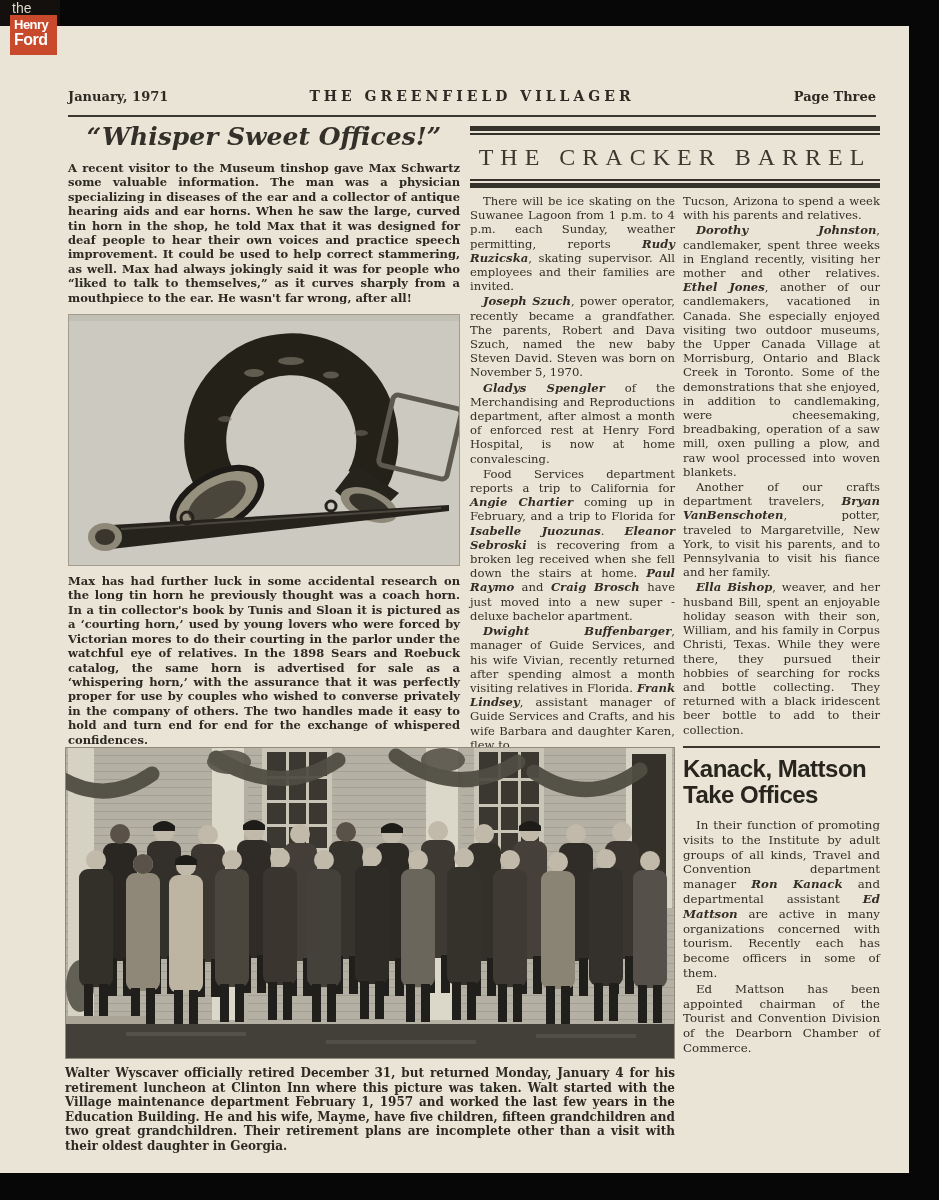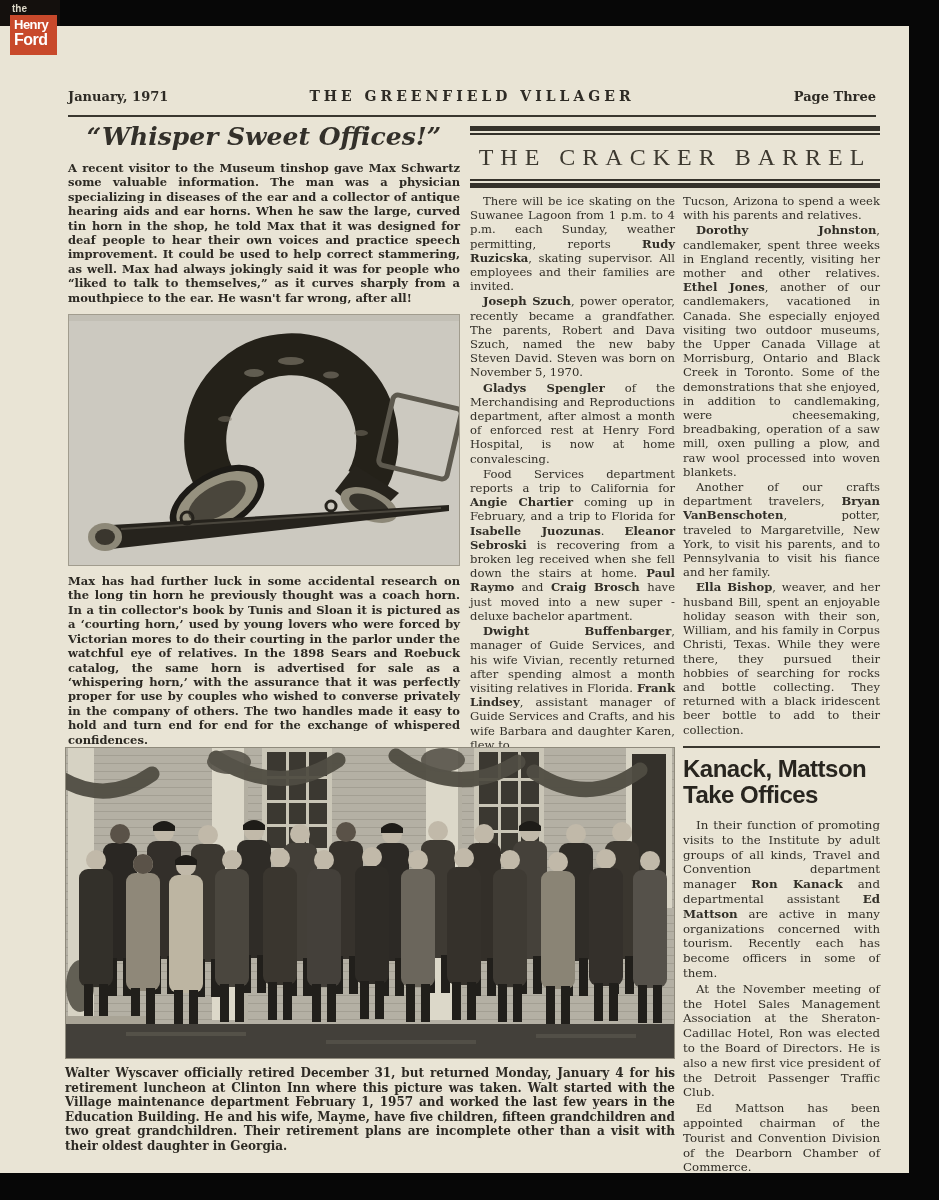--- a/index.html
+++ b/index.html
@@ -7,21 +7,21 @@
               font-family: "DejaVu Serif", "Liberation Serif", serif; }
   .stage { position: relative; width: 939px; height: 1200px; background:#070707; }
 
   .page { position: absolute; left: 0; top: 26px; width: 909px; height: 1147px;
           background: #e9e4d5; color: #2e2b25; }
   .corner-patch { position: absolute; left: 0; top: 0; width: 60px; height: 26px; background:#14100d; }
 
   
   .hf-logo { position: absolute; left: 10px; top: 2px; z-index: 5; }
   .hf-the { display:block; color:#ddd8c7; font-family:"Liberation Sans",sans-serif;
-            font-size: 10px; font-weight: bold; line-height: 13px; padding-left: 2px; }
+            font-size: 14px; font-weight: normal; line-height: 13px; padding-left: 2px; }
   .hf-box { width: 47px; height: 40px; padding: 3px 8px 0 4px; color: #fff;
             font-family:"Liberation Sans",sans-serif; font-weight: bold; }
   .hf-box .l1 { display:block; font-size: 13px; line-height: 13px; letter-spacing: -0.5px; }
   .hf-box .l2 { display:block; font-size: 16px; line-height: 17px; letter-spacing: -0.5px; }
 
   
   .masthead { position: absolute; left: 68px; top: 62px; width: 808px;
               display: grid; grid-template-columns: 1fr auto 1fr; align-items: baseline; gap: 8px; }
   .masthead .date { font-size: 13px; font-weight: bold; }
   .masthead .title { font-size: 14px; font-weight: bold; letter-spacing: 4px; white-space: nowrap; }
@@ -42,21 +42,21 @@
   .rule-thin  { height: 2px; background: #35322b; margin-top: 2px; }
   .rule-thin2 { height: 2px; background: #35322b; margin-bottom: 2px; }
   .cb-head { text-align: center; font-size: 24px; line-height: 44px; letter-spacing: 7px;
              font-family: "Liberation Serif", serif; color: #3d3930; white-space: nowrap; }
   .cb-cols { display: flex; gap: 8px; margin-top: 6px; }
   .cb-c1 { width: 205px; }
   .cb-cr { width: 197px; }
   .cb p { font-size: 11.6px; line-height: 14.2px; text-align: justify;
           text-indent: 13px; color: #312e27; margin-bottom: 1px; }
   .cb p.noindent { text-indent: 0; }
-  .cb p b { font-weight: bold; }
+  .cb p b { font-weight: bold; font-style: italic; }
   .cb-col2-block { min-height: 548px; }
 
   .kanack-divider { height: 2px; background: #3a372f; margin: 4px 0 8px; }
   .kanack-head { font-family: "Liberation Sans", sans-serif; font-weight: bold;
                  font-size: 24px; line-height: 26px; letter-spacing: -0.5px;
                  white-space: pre-line; color: #28251f; margin-bottom: 10px; }
   .kanack p { font-size: 11.8px; line-height: 14.8px; text-align: justify;
               text-indent: 13px; color: #312e27; }
 
   
@@ -152,21 +152,20 @@
             <p class="noindent">Tucson, Arizona to spend a week with his parents and relatives.</p>
             <p><b>Dorothy Johnston</b>, candlemaker, spent three weeks in England recently, visiting her mother and other relatives. <b>Ethel Jones</b>, another of our candlemakers, vacationed in Canada. She especially enjoyed visiting two outdoor museums, the Upper Canada Village at Morrisburg, Ontario and Black Creek in Toronto. Some of the demonstrations that she enjoyed, in addition to candlemaking, were cheesemaking, breadbaking, operation of a saw mill, oxen pulling a plow, and raw wool processed into woven blankets.</p>
             <p>Another of our crafts department travelers, <b>Bryan VanBenschoten</b>, potter, traveled to Margaretville, New York, to visit his parents, and to Pennsylvania to visit his fiance and her family.</p>
             <p><b>Ella Bishop</b>, weaver, and her husband Bill, spent an enjoyable holiday season with their son, William, and his family in Corpus Christi, Texas. While they were there, they pursued their hobbies of searching for rocks and bottle collecting. They returned with a black iridescent beer bottle to add to their collection.</p>
           </div>
           <div class="kanack-divider"></div>
           <div class="kanack">
             <div class="kanack-head">Kanack, Mattson
 Take Offices</div>
             <p>In their function of promoting visits to the Institute by adult groups of all kinds, Travel and Convention department manager <b>Ron Kanack</b> and departmental assistant <b>Ed Mattson</b> are active in many organizations concerned with tourism. Recently each has become officers in some of them.</p>
-            <p>At the November meeting of the Hotel Sales Management Association at the Sheraton-Cadillac Hotel, Ron was elected to the Board of Directors. He is also a new first vice president of the Detroit Passenger Traffic Club.</p>
             <p>Ed Mattson has been appointed chairman of the Tourist and Convention Division of the Dearborn Chamber of Commerce.</p>
           </div>
         </div>
       </div>
     </div>
 
     <div class="group-photo-block">
       <div class="group-photo-frame">
         <svg width="608" height="310" viewBox="0 0 608 310">
           <defs>

